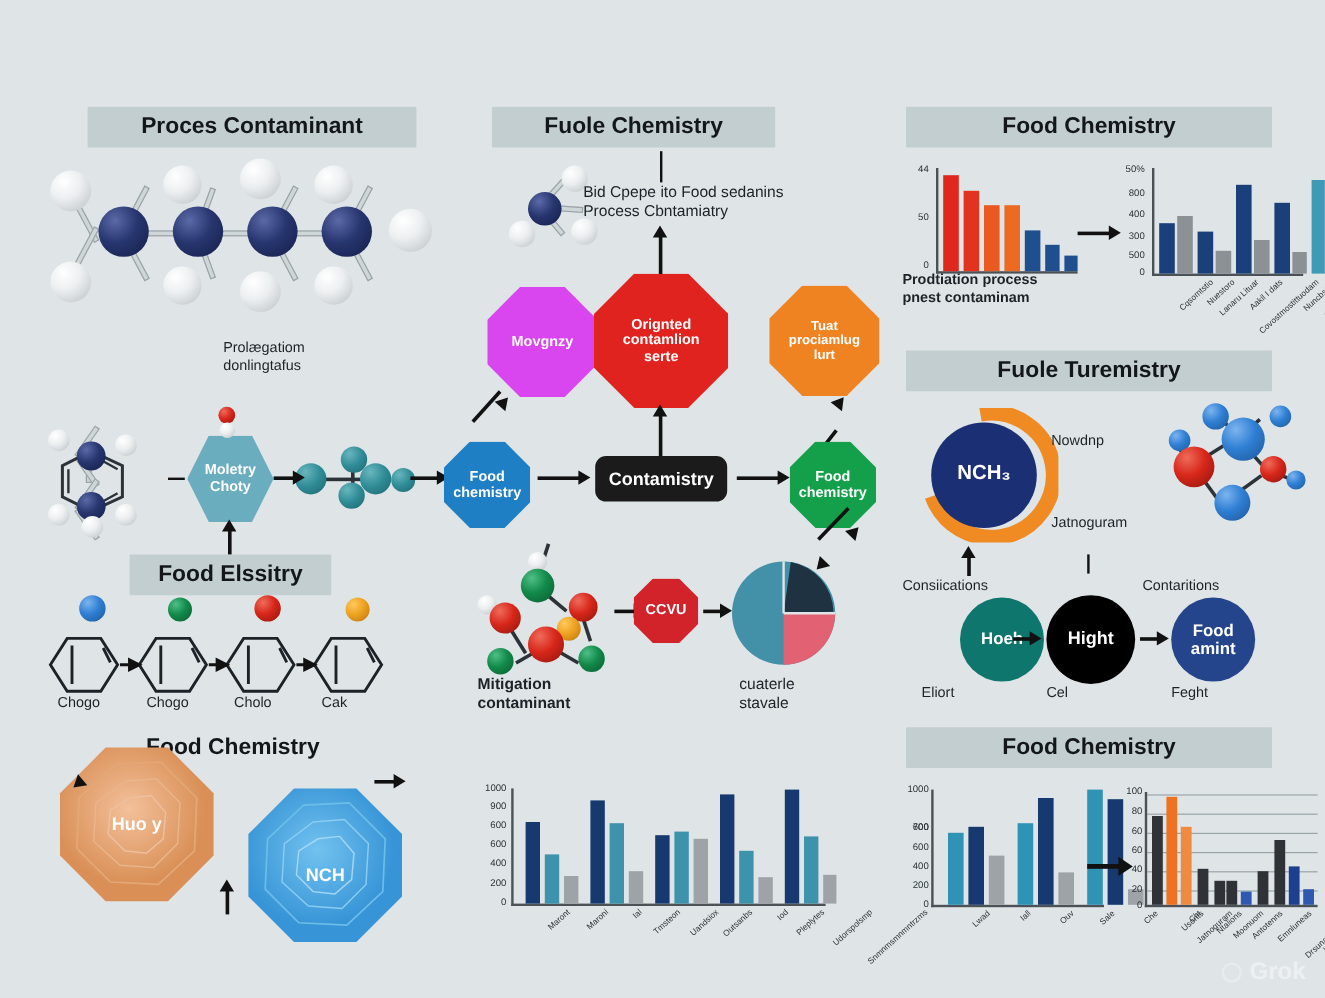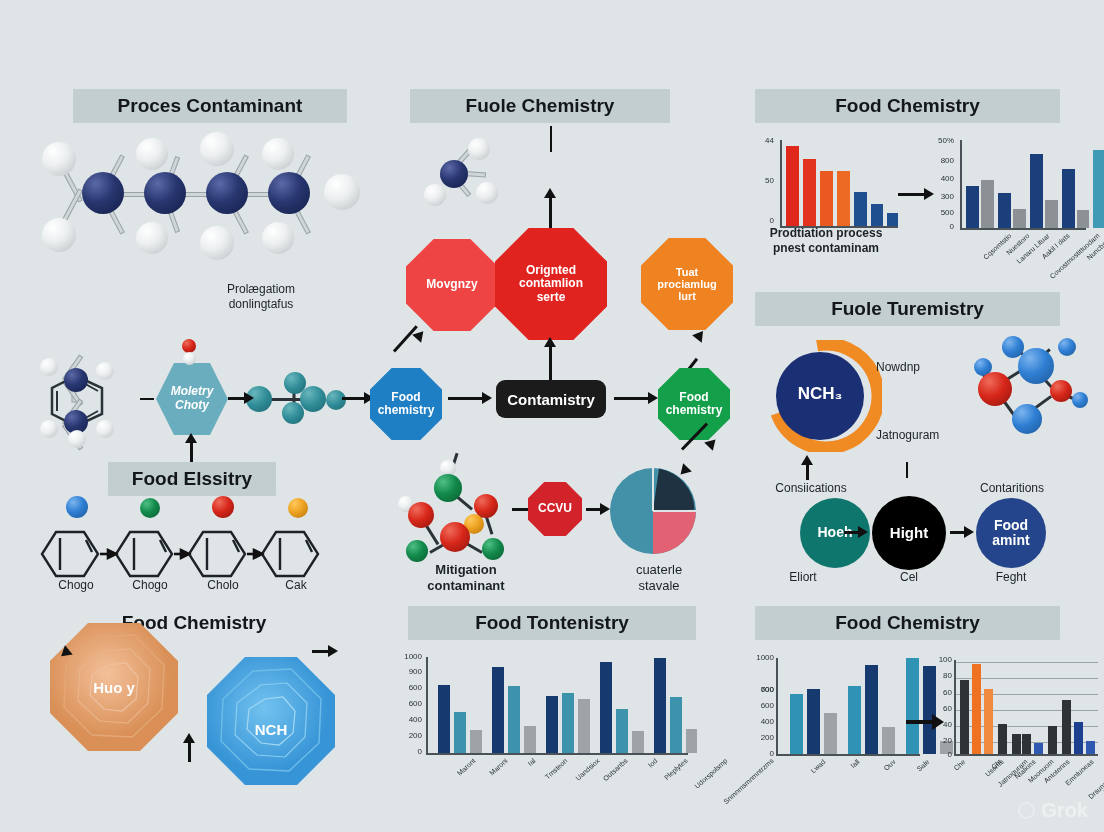--- a/index.html
+++ b/index.html
@@ -21,21 +21,21 @@
   .sec-header {
     position: absolute;
     background: #c3ced1;
     text-align: center;
     font-size: 19px; font-weight: 700; color: #14171a;
     line-height: 34px; height: 34px;
     border-radius: 1px;
   }
   .sec-header.plain { background: transparent; }
 
-  .cap { position: absolute; font-size: 12px; color: #1c2227; text-align: center; line-height: 1.25; }
+  .cap { position: absolute; font-size: 12px; color: #1c2227; text-align: left; line-height: 1.25; }
   .cap.b { font-weight: 700; }
 
   
   .atom { position: absolute; border-radius: 50%; }
   .atom.w  { background: radial-gradient(circle at 33% 28%, #ffffff 0%, #eceff0 42%, #b9bfc2 100%); }
   .atom.nb { background: radial-gradient(circle at 33% 28%, #5b6aa8 0%, #27366f 45%, #141d48 100%); }
   .atom.rd { background: radial-gradient(circle at 33% 28%, #ef6b5a 0%, #d7271a 45%, #90140c 100%); }
   .atom.gn { background: radial-gradient(circle at 33% 28%, #4fbf86 0%, #128a4a 45%, #0a5c31 100%); }
   .atom.tl { background: radial-gradient(circle at 33% 28%, #69b6bd 0%, #2f8c97 48%, #1d6670 100%); }
   .atom.bl { background: radial-gradient(circle at 33% 28%, #7db4ee 0%, #2f7fd4 45%, #1d5796 100%); }
@@ -46,21 +46,20 @@
   
   .oct {
     position: absolute; display: flex; align-items: center; justify-content: center;
     text-align: center; color: #fff; font-weight: 700; line-height: 1.12;
     clip-path: polygon(30% 0,70% 0,100% 30%,100% 70%,70% 100%,30% 100%,0 70%,0 30%);
   }
   .hex {
     position: absolute; display: flex; align-items: center; justify-content: center;
     text-align: center; color: #fff; font-weight: 700; line-height: 1.15;
     clip-path: polygon(25% 0,75% 0,100% 50%,75% 100%,25% 100%,0 50%);
-    font-style: italic;
   }
   .pillbox {
     position: absolute; display:flex; align-items:center; justify-content:center;
     background: #1b1b1b; color: #fff; border-radius: 9px;
     font-size: 15px; font-weight: 700;
   }
   .circ {
     position: absolute; border-radius: 50%; display:flex; align-items:center; justify-content:center;
     text-align:center; color:#fff; font-weight:700; line-height:1.1;
   }
@@ -90,26 +89,25 @@
   }
   .wm-logo { width:17px; height:17px; border:2px solid #fff; border-radius:50%; opacity:.6;}
 </style>
 </head>
 <body>
 
 <div class="page">
 
 
   <div class="sec-header" style="left:73px;  top:89px;  width:274px;">Proces Contaminant</div>
-  <div class="sec-header" style="left:410px; top:89px;  width:260px;">Fuole Chemistry</div>
+  <div class="sec-header" style="left:410px; top:89px;  width:236px;">Fuole Chemistry</div>
   <div class="sec-header" style="left:755px; top:89px;  width:305px;">Food Chemistry</div>
   <div class="sec-header" style="left:755px; top:292px; width:305px;">Fuole Turemistry</div>
   <div class="sec-header" style="left:108px; top:462px; width:168px;">Food Elssitry</div>
   <div class="sec-header plain" style="left:38px;  top:606px; width:312px;">Food Chemistry</div>
-  <div class="sec-header" style="left:408px; top:606px; width:288px;">Food Tontenistry</div>
   <div class="sec-header" style="left:755px; top:606px; width:305px;">Food Chemistry</div>
 
   <div style="position:absolute;left:40px;top:130px;width:320px;height:135px;">
 
     <div class="bondw" style="left:62px;  top:62px;  width:62px; transform:rotate(0deg);"></div>
     <div class="bondw" style="left:124px; top:62px;  width:62px; transform:rotate(0deg);"></div>
     <div class="bondw" style="left:186px; top:62px;  width:62px; transform:rotate(0deg);"></div>
     <div class="bondw" style="left:62px;  top:62px;  width:44px; transform:rotate(-62deg);"></div>
     <div class="bondw" style="left:62px;  top:62px;  width:44px; transform:rotate(62deg);"></div>
     <div class="bondw" style="left:186px; top:62px;  width:44px; transform:rotate(-62deg);"></div>
@@ -141,30 +139,32 @@
 
   <div style="position:absolute;left:418px;top:138px;width:90px;height:70px;">
     <div class="bondw" style="left:32px; top:32px; width:30px; transform:rotate(-48deg);"></div>
     <div class="bondw" style="left:32px; top:32px; width:30px; transform:rotate(50deg);"></div>
     <div class="bondw" style="left:32px; top:32px; width:36px; transform:rotate(4deg);"></div>
     <div class="atom w" style="left:50px; top:0px;  width:22px; height:22px;"></div>
     <div class="atom w" style="left:6px;  top:46px; width:22px; height:22px;"></div>
     <div class="atom w" style="left:58px; top:44px; width:22px; height:22px;"></div>
     <div class="atom nb" style="left:22px; top:22px; width:28px; height:28px;"></div>
   </div>
+  <div class="cap" style="left:486px; top:152px; width:230px; text-align:left; white-space:pre-line; font-size:13px;">Bid Cpepe ito Food sedanins
+Process Cbntamiatry</div>
 
   <div class="ar-line" style="left:550px; top:126px; width:2px; height:26px;"></div>
 
   <div>
     <div class="ar-line" style="left:549px; top:196px; width:3px; height:38px;"></div>
     <div class="ar-head ar-u" style="left:544px; top:188px;"></div>
     <div class="ar-head ar-d" style="left:544px; top:232px;"></div>
   </div>
 
-  <div class="oct" style="left:406px; top:239px; width:92px; height:92px; background:#ef4444; font-size:12px;">
+  <div class="oct" style="left:406px; top:239px; width:92px; height:92px; background:#d946ef; font-size:12px;">
     <span>Movgnzy</span>
   </div>
 
   <div class="oct" style="left:495px; top:228px; width:112px; height:112px; background:#e0231f; font-size:12px; white-space:pre-line;">
     <span>Orignted
 contamlion
 serte</span>
   </div>
 
   <div class="oct" style="left:641px; top:238px; width:92px; height:92px; background:#ef8322; font-size:11px; white-space:pre-line;">

